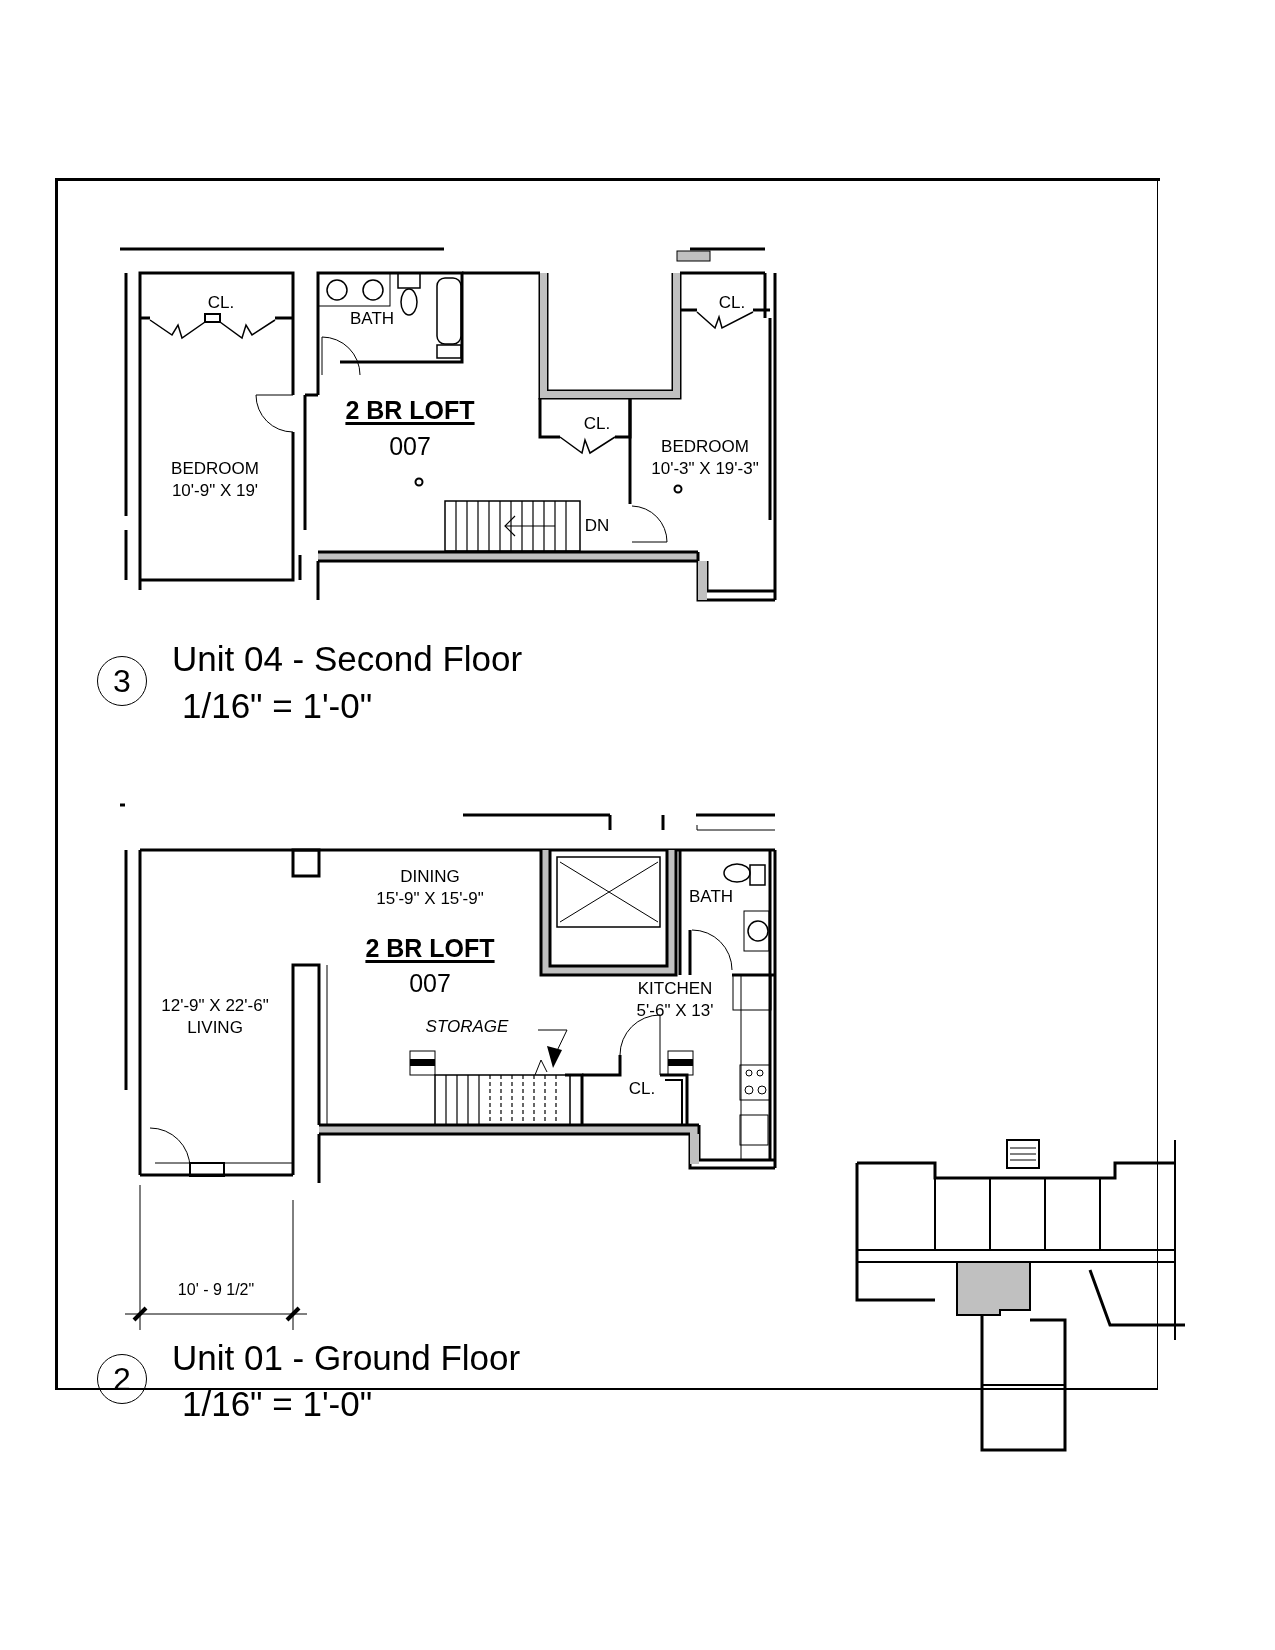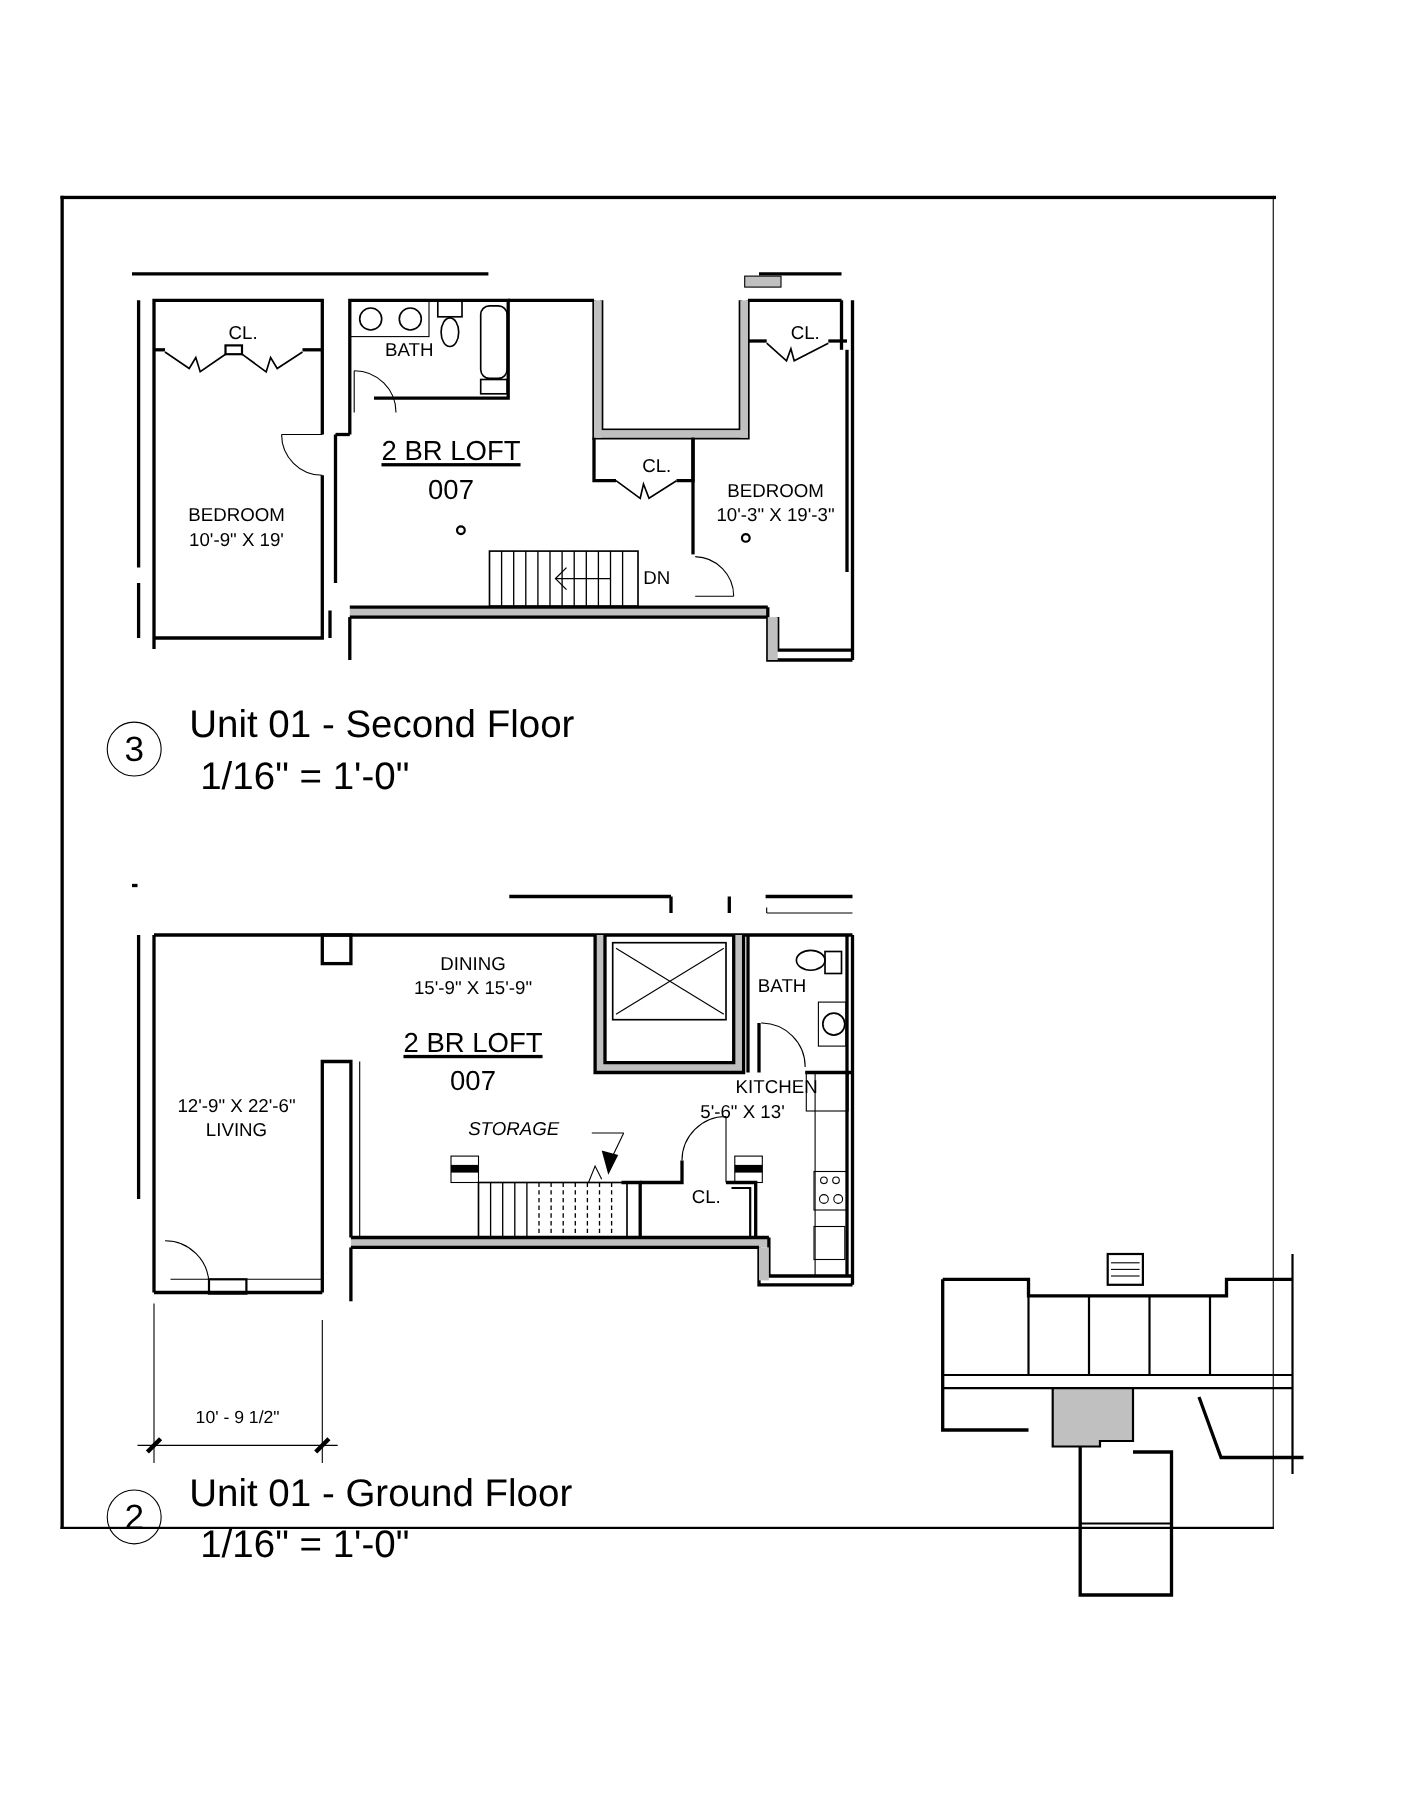--- a/index.html
+++ b/index.html
@@ -4,21 +4,21 @@
 <style>
   html, body { margin:0; padding:0; background:#ffffff; }
   body { width:1275px; height:1650px; position:relative; overflow:hidden; font-family:"Liberation Sans", sans-serif; color:#000; }
   .frame-top { position:absolute; left:55px; top:178px; width:1105px; height:3px; background:#000; }
   .frame-left { position:absolute; left:55px; top:178px; width:3px; height:1212px; background:#000; }
   .frame-right { position:absolute; left:1157px; top:178px; width:1px; height:1212px; background:#000; }
   .frame-bottom { position:absolute; left:55px; top:1388px; width:1103px; height:2px; background:#000; }
   svg.plan { position:absolute; left:0; top:0; }
   .lbl { position:absolute; white-space:nowrap; text-align:center; transform:translateX(-50%); line-height:1.1; }
   .room { font-size:17px; }
-  .unit-type { font-size:25px; font-weight:normal; text-decoration:underline; text-decoration-thickness:3px; text-underline-offset:3px; }
+  .unit-type { font-size:25px; font-weight:bold; text-decoration:underline; text-decoration-thickness:3px; text-underline-offset:3px; }
   .unit-num { font-size:25px; }
   .title { position:absolute; font-size:35px; white-space:nowrap; line-height:1; }
   .scale { position:absolute; font-size:35px; white-space:nowrap; line-height:1; }
   .badge { position:absolute; width:50px; height:50px; border:1px solid #000; border-radius:50%; font-size:32px; display:flex; align-items:center; justify-content:center; box-sizing:border-box; }
   .dim { font-size:16px; }
 </style>
 </head>
 <body>
 
 <div class="frame-top"></div>
@@ -241,31 +241,31 @@
 <div class="lbl unit-num" style="left:410px;top:433px;">007</div>
 <div class="lbl room" style="left:215px;top:460px;">BEDROOM</div>
 <div class="lbl room" style="left:215px;top:482px;">10'-9" X 19'</div>
 <div class="lbl room" style="left:597px;top:415px;">CL.</div>
 <div class="lbl room" style="left:732px;top:294px;">CL.</div>
 <div class="lbl room" style="left:705px;top:438px;">BEDROOM</div>
 <div class="lbl room" style="left:705px;top:460px;">10'-3" X 19'-3"</div>
 <div class="lbl room" style="left:597px;top:517px;">DN</div>
 
 <div class="badge" style="left:97px;top:656px;">3</div>
-<div class="title" style="left:172px;top:641px;">Unit 01 - Second Floor</div>
+<div class="title" style="left:172px;top:641px;">Unit 04 - Second Floor</div>
 <div class="scale" style="left:182px;top:688px;">1/16" = 1'-0"</div>
 
 <div class="lbl room" style="left:430px;top:868px;">DINING</div>
 <div class="lbl room" style="left:430px;top:890px;">15'-9" X 15'-9"</div>
 <div class="lbl unit-type" style="left:430px;top:935px;">2 BR LOFT</div>
 <div class="lbl unit-num" style="left:430px;top:970px;">007</div>
 <div class="lbl room" style="left:215px;top:975px;margin-top:44px;">LIVING</div>
 <div class="lbl room" style="left:215px;top:997px;">12'-9" X 22'-6"</div>
 <div class="lbl room" style="left:711px;top:888px;">BATH</div>
-<div class="lbl room" style="left:706px;top:980px;">KITCHEN</div>
+<div class="lbl room" style="left:675px;top:980px;">KITCHEN</div>
 <div class="lbl room" style="left:675px;top:1002px;">5'-6" X 13'</div>
 <div class="lbl room" style="left:467px;top:1018px;font-style:italic;">STORAGE</div>
 <div class="lbl room" style="left:642px;top:1080px;">CL.</div>
 <div class="lbl dim" style="left:216px;top:1281px;">10' - 9 1/2"</div>
 
 <div class="badge" style="left:97px;top:1354px;">2</div>
 <div class="title" style="left:172px;top:1340px;">Unit 01 - Ground Floor</div>
 <div class="scale" style="left:182px;top:1386px;">1/16" = 1'-0"</div>
 
 </body></html>

